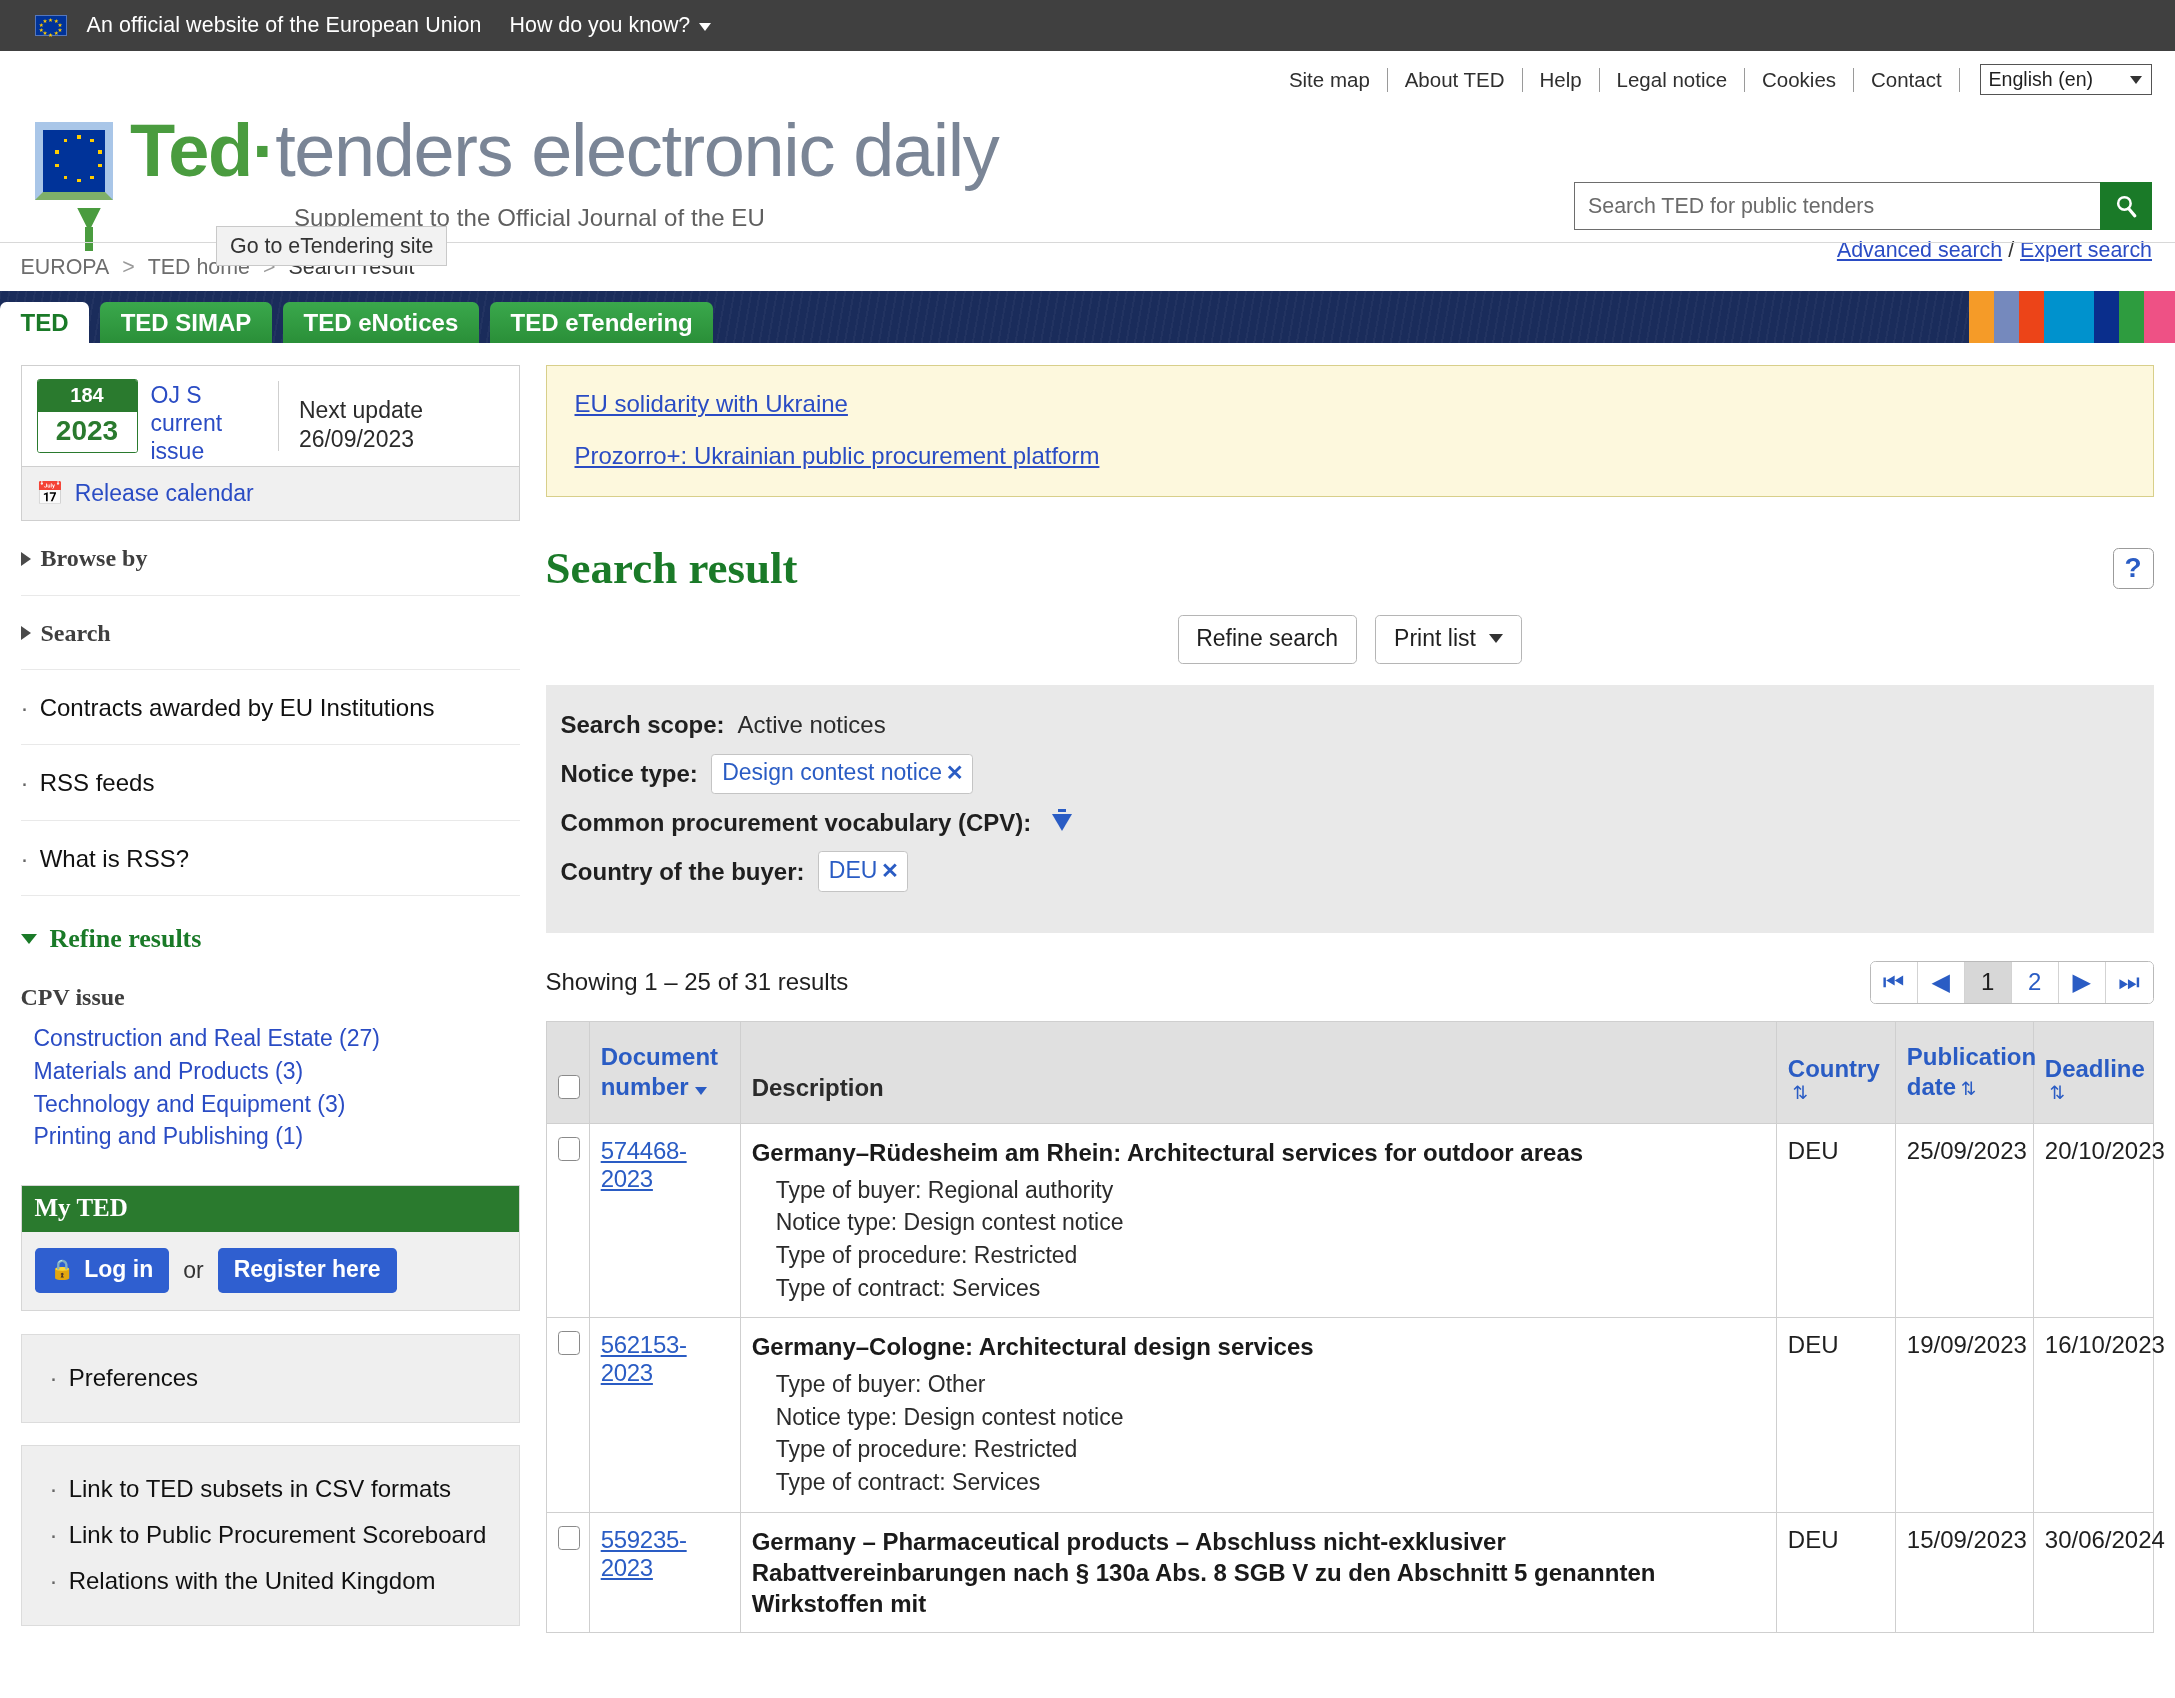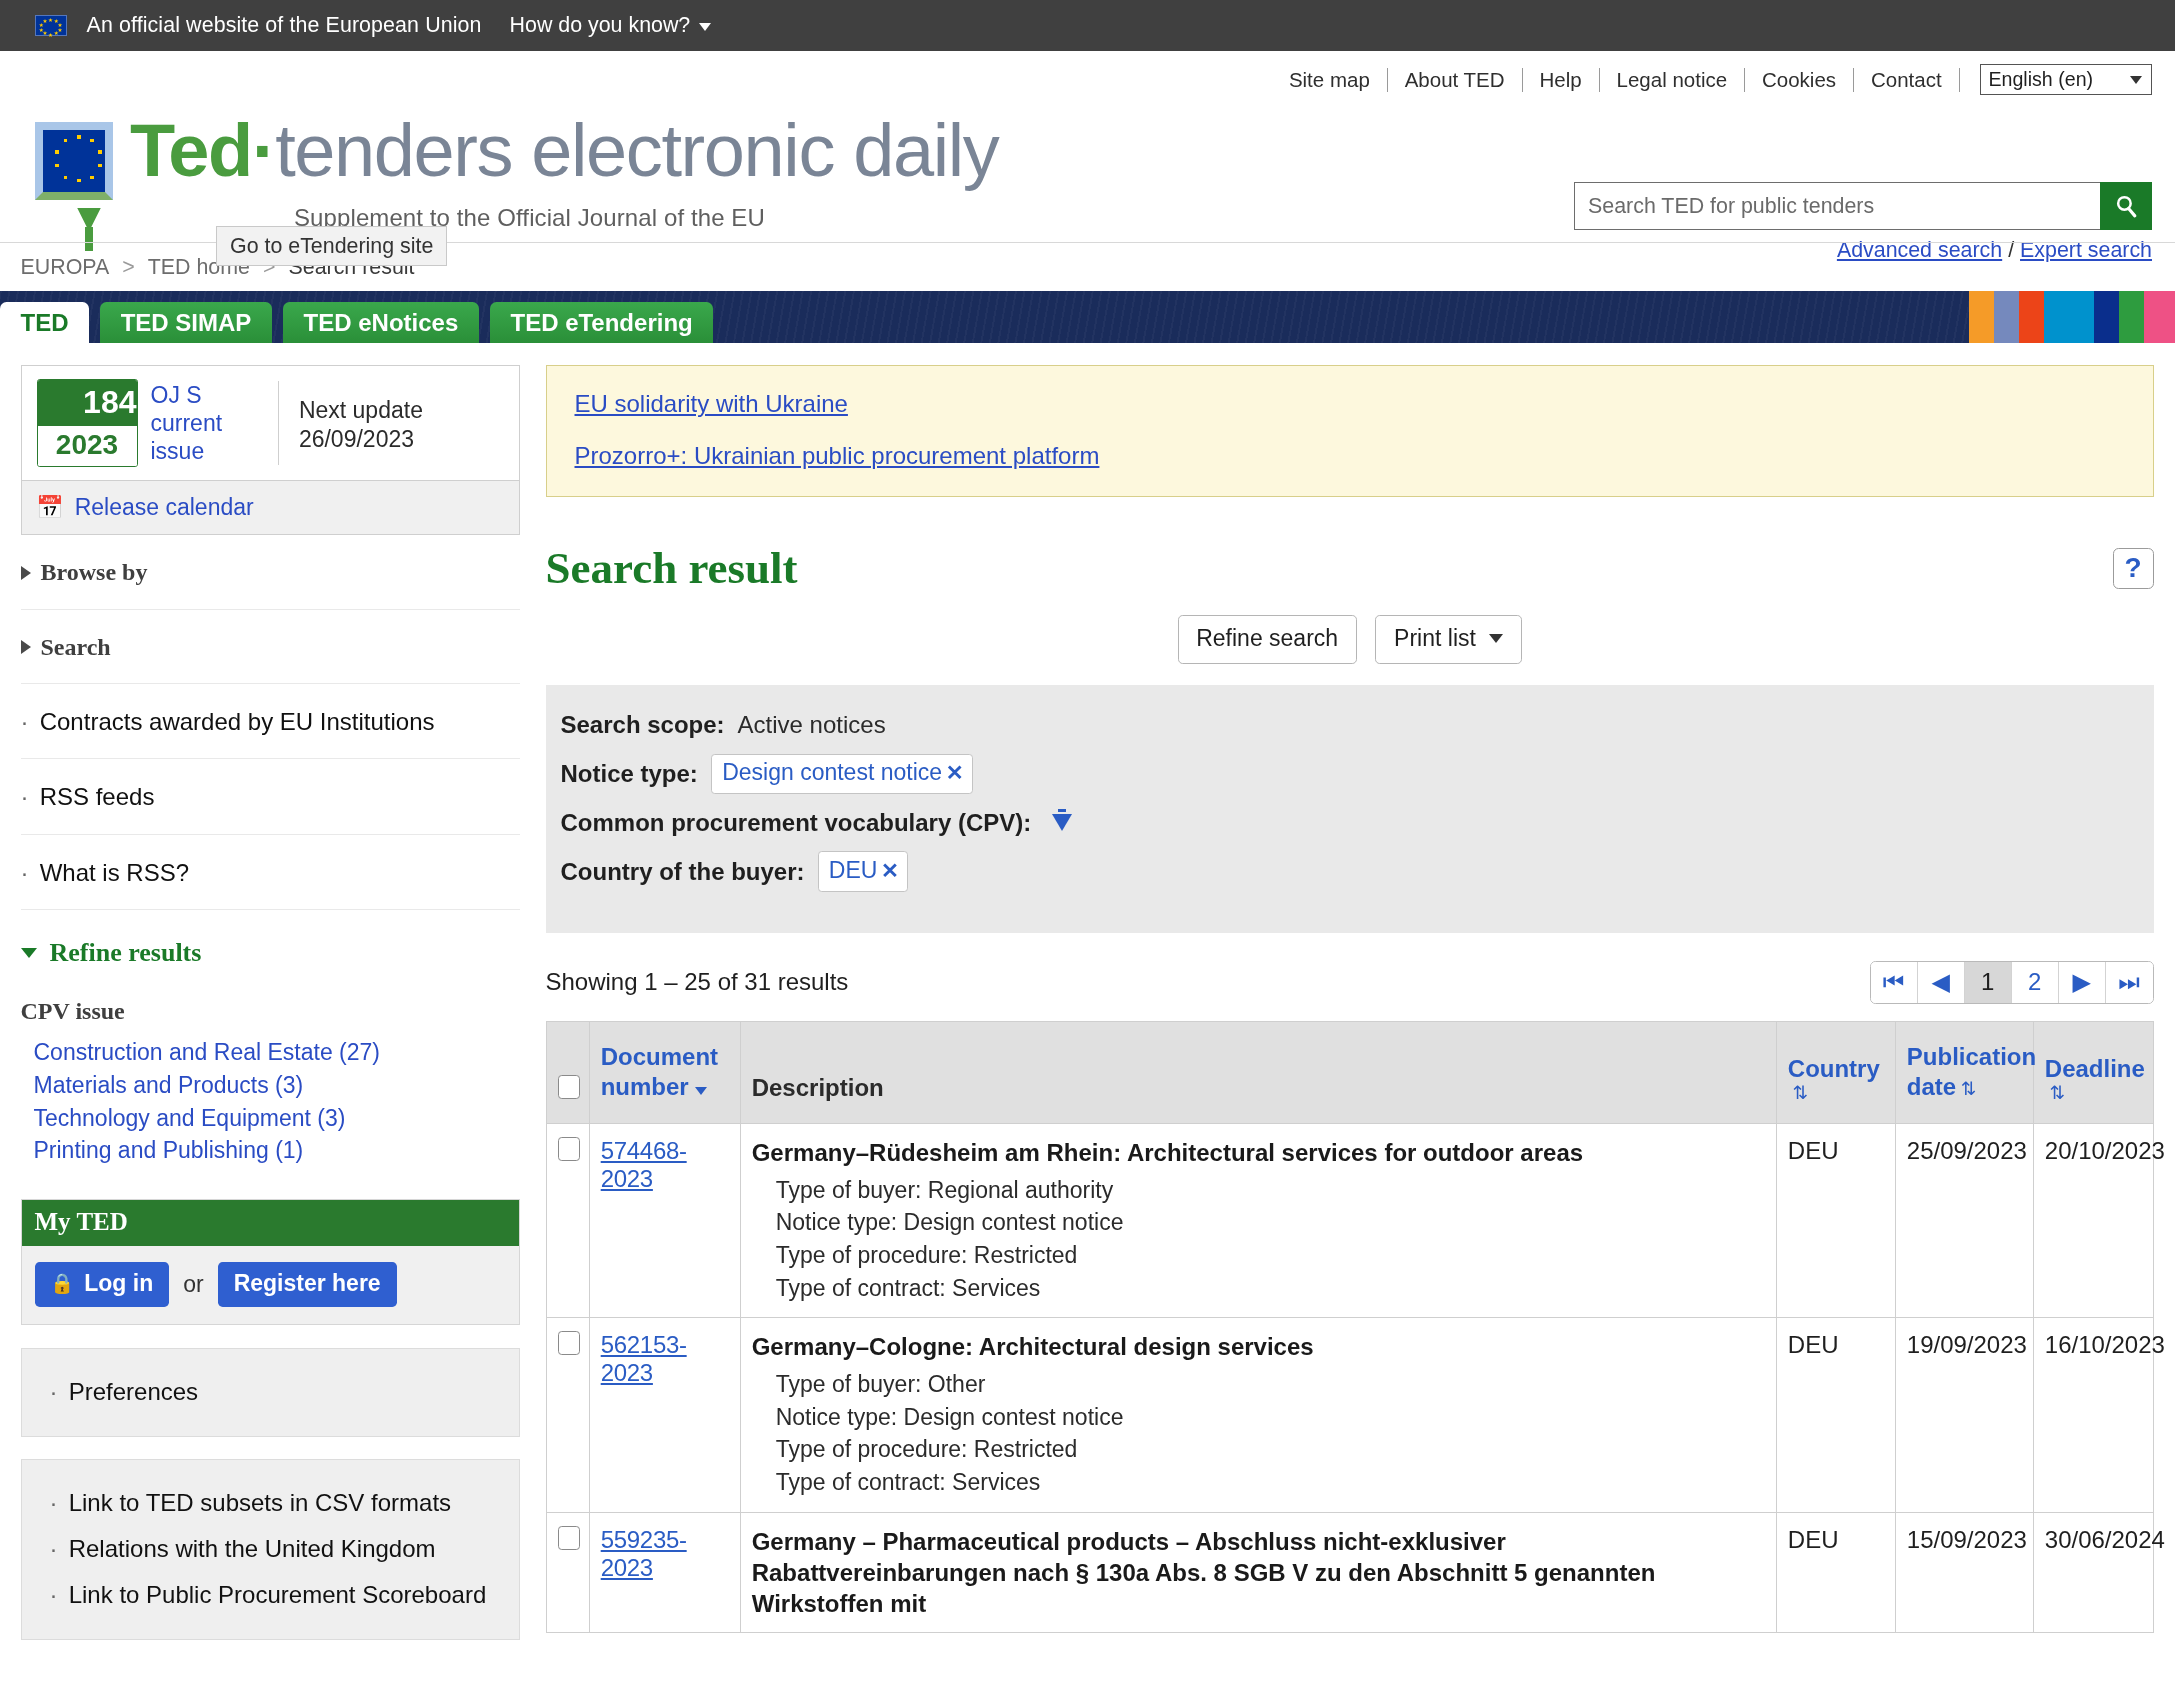--- a/index.html
+++ b/index.html
@@ -221,22 +221,22 @@
   .oj-badge {
     width: 101px;
     margin: 13px 0 13px 15px;
     border: 1.9px solid #2a7a2e;
     border-radius: 2.8px;
     overflow: hidden;
     flex: 0 0 auto;
   }
   .oj-badge .n1 {
     background: #2a7a2e; color: #fff;
-    font-size: 32px; font-weight: bold;
-    text-align: right; padding: 3.7px 0 4.7px;
+    font-size: 20px; font-weight: bold;
+    text-align: center; padding: 3.7px 0 4.7px;
   }
   .oj-badge .n2 {
     background: #fff; color: #2a7a2e;
     font-size: 28px; font-weight: bold;
     text-align: center; padding: 3.7px 0 4.7px;
   }
   .oj-label {
     color: #2a4cc4; font-size: 23px; line-height: 1.22;
     padding: 15px 0 0 13px; width: 140px;
   }
@@ -737,24 +737,24 @@
       <a href="#">
         <span class="bullet">·</span><span>Preferences</span>
       </a>
     </div>
 
     <div class="side-panel">
       <a href="#">
         <span class="bullet">·</span><span>Link to TED subsets in CSV formats</span>
       </a>
       <a href="#">
-        <span class="bullet">·</span><span>Relations with the United Kingdom</span>
+        <span class="bullet">·</span><span>Link to Public Procurement Scoreboard</span>
       </a>
       <a href="#">
-        <span class="bullet">·</span><span>Link to Public Procurement Scoreboard</span>
+        <span class="bullet">·</span><span>Relations with the United Kingdom</span>
       </a>
     </div>
   </div>
 
   <div class="main">
 
     <div class="ukraine-box">
       <a href="#">EU solidarity with Ukraine</a>
       <a href="#">Prozorro+: Ukrainian public procurement platform</a>
     </div>

